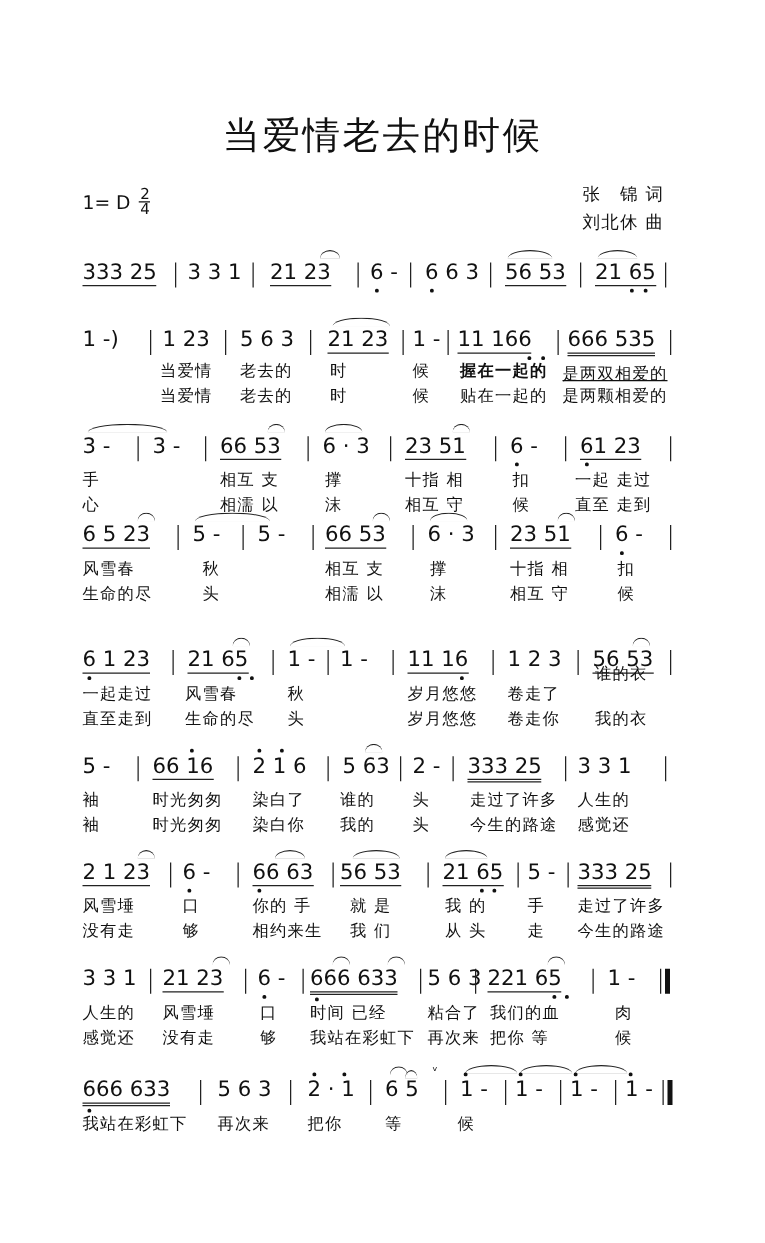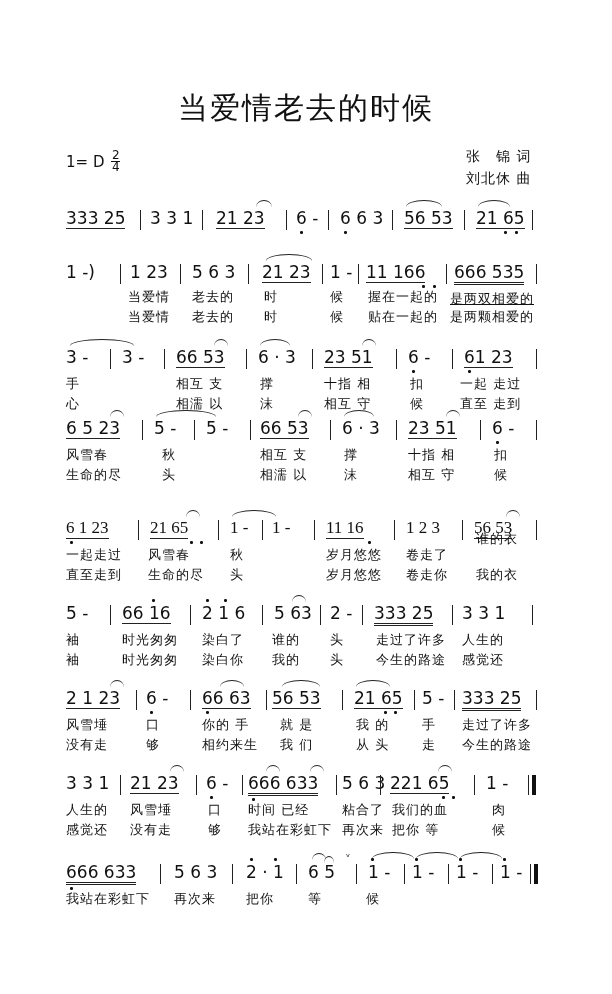--- a/index.html
+++ b/index.html
@@ -85,21 +85,21 @@
     <span class="dotb" style="left:356px;top:23px;"></span>
     <span class="dotb" style="left:367px;top:23px;"></span>
     <span class="bl" style="left:380px;"></span>
     <span class="seg ul2" style="left:388px;">666 535</span>
     <span class="bl" style="left:470px;"></span>
   </div>
   <div class="lyric" style="top:26px;left:62px;">当爱情</div>
   <div class="lyric" style="top:26px;left:126px;">老去的</div>
   <div class="lyric" style="top:26px;left:198px;">时</div>
   <div class="lyric" style="top:26px;left:264px;">候</div>
-  <div class="lyric" style="top:26px;left:302px;">握在一起的</div>
+  <div class="lyric" style="top:26px;left:302px;font-weight:bold;">握在一起的</div>
   <div class="lyric" style="top:28px;left:384px;text-decoration:underline;">是两双相爱的</div>
   <div class="lyric" style="top:46px;left:62px;">当爱情</div>
   <div class="lyric" style="top:46px;left:126px;">老去的</div>
   <div class="lyric" style="top:46px;left:198px;">时</div>
   <div class="lyric" style="top:46px;left:264px;">候</div>
   <div class="lyric" style="top:46px;left:302px;">贴在一起的</div>
   <div class="lyric" style="top:46px;left:384px;text-align:center;">是两颗相爱的</div>
 </div>
 
 <div class="row" style="top:347px;">
@@ -169,21 +169,21 @@
   <div class="lyric" style="top:28px;left:342px;">十指 相</div>
   <div class="lyric" style="top:28px;left:428px;">扣</div>
   <div class="lyric" style="top:48px;left:0px;">生命的尽</div>
   <div class="lyric" style="top:48px;left:96px;">头</div>
   <div class="lyric" style="top:48px;left:194px;">相濡 以</div>
   <div class="lyric" style="top:48px;left:278px;">沫</div>
   <div class="lyric" style="top:48px;left:342px;">相互 守</div>
   <div class="lyric" style="top:48px;left:428px;">候</div>
 </div>
 
-<div class="row" style="top:518px;font-family:Liberation Serif, serif;">
+<div class="row" style="top:518px;">
   <div class="notes">
     <span class="seg ul1" style="left:0px;">6 1 23</span>
     <span class="dotb" style="left:4px;top:23px;"></span>
     <span class="bl" style="left:72px;"></span>
     <span class="seg ul1" style="left:84px;">21 65</span>
     <span class="slur" style="left:120px;top:-8px;width:14px;"></span>
     <span class="dotb" style="left:124px;top:23px;"></span>
     <span class="dotb" style="left:134px;top:23px;"></span>
     <span class="bl" style="left:152px;"></span>
     <span class="seg" style="left:164px;">1 -</span>

